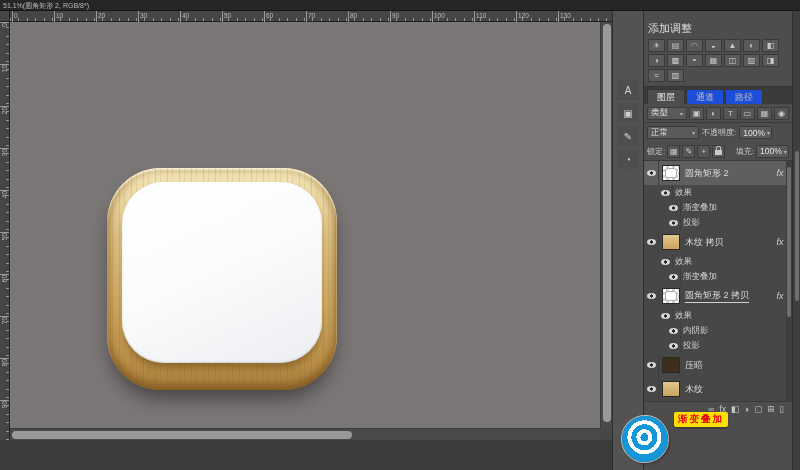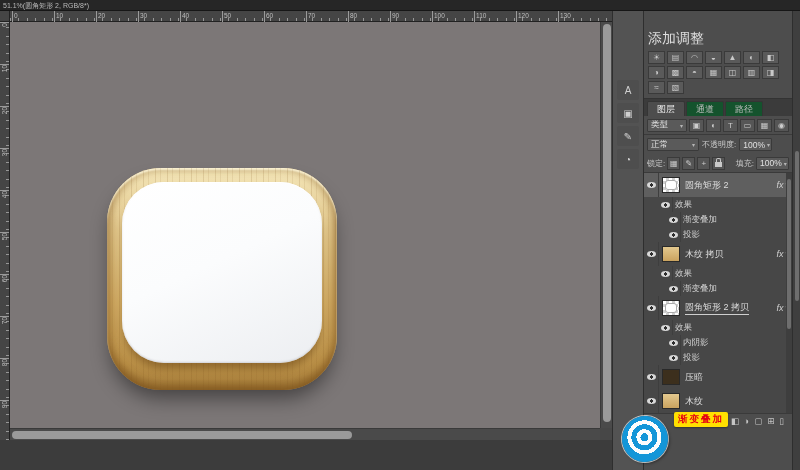--- a/index.html
+++ b/index.html
@@ -45,26 +45,26 @@
   .status-strip{position:absolute;left:0;top:440px;width:612px;height:30px;background:#3c3c3c;}
 
   
   .dock{position:absolute;left:612px;top:11px;width:31px;height:459px;background:#535353;border-left:1px solid #2e2e2e;padding-top:66px;}
   .dock-icon{width:22px;height:20px;margin:3px auto;display:flex;align-items:center;justify-content:center;
              color:#d0d0d0;font-size:10px;background:#4e4e4e;border-radius:2px;}
 
   
   .panels{position:absolute;left:643px;top:11px;width:149px;height:459px;background:#4d4d4d;border-left:1px solid #2e2e2e;}
   .adj-panel{padding:3px 4px 2px;}
-  .adj-title{font-size:14px;color:#dedede;margin:16px 0 3px;}
+  .adj-title{font-size:11px;color:#dedede;margin:7px 0 3px;}
   .adj-row{display:flex;gap:2px;margin-bottom:2px;}
   .adj-icon{width:17px;height:13px;background:#5a5a5a;border:1px solid #3a3a3a;color:#c9c9c9;font-size:8px;
             display:flex;align-items:center;justify-content:center;}
   .tabs{display:flex;align-items:flex-end;height:18px;background:#3b3b3b;padding:3px 3px 0;border-top:1px solid #333;}
-  .tab{height:15px;line-height:15px;padding:0 9px;font-size:9px;background:#14532d;color:#bdbdbd;margin-right:1px;
+  .tab{height:15px;line-height:15px;padding:0 9px;font-size:9px;background:#1d4ed8;color:#bdbdbd;margin-right:1px;
        border:1px solid #353535;border-bottom:none;border-radius:2px 2px 0 0;}
   .tab.active{background:#4d4d4d;color:#ececec;}
 
   .filter-row{height:19px;display:flex;align-items:center;gap:2px;padding:0 3px;border-bottom:1px solid #3a3a3a;}
   .sel{display:flex;align-items:center;justify-content:space-between;background:#5a5a5a;border:1px solid #3a3a3a;
        border-radius:1px;color:#e0e0e0;font-size:8.5px;padding:0 3px;height:13px;}
   .kind-select{width:46px;}
   .dd{font-size:6px;color:#b5b5b5;margin-left:2px;}
   .filter-icons{display:flex;gap:2px;flex:1;}
   .fbtn{width:15px;height:13px;background:#565656;border:1px solid #3a3a3a;font-size:8px;color:#ccc;

